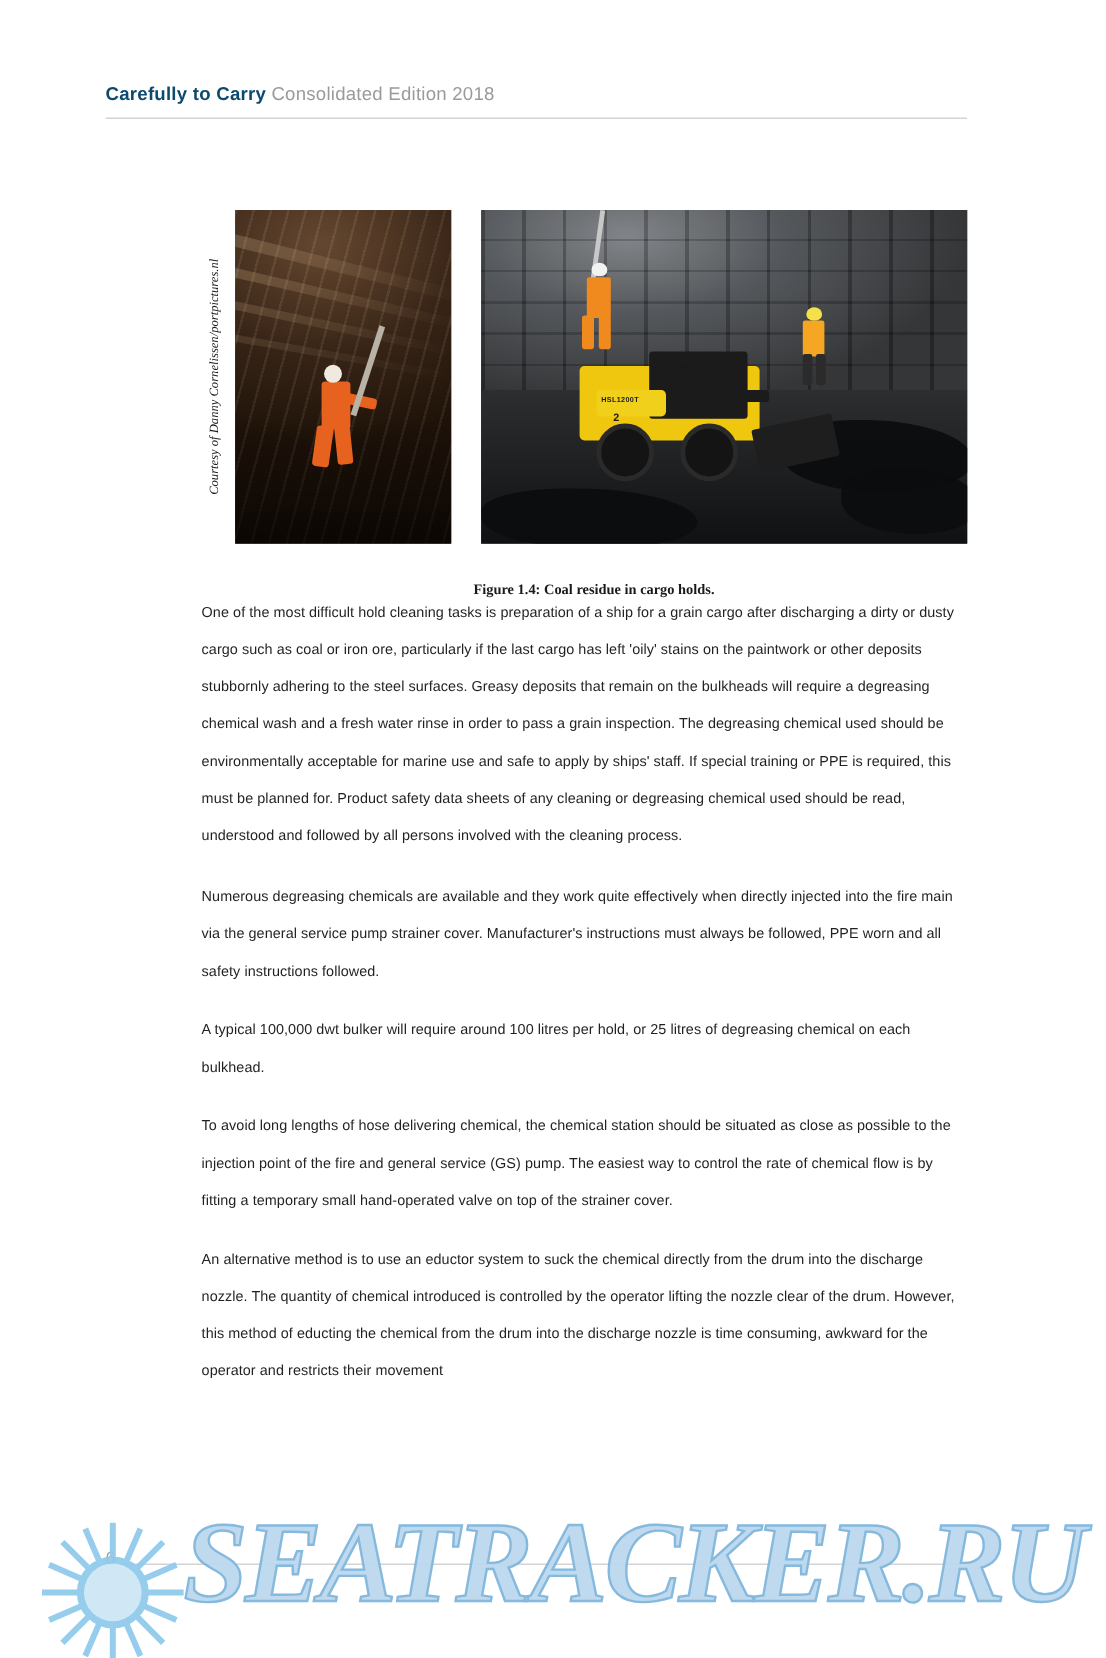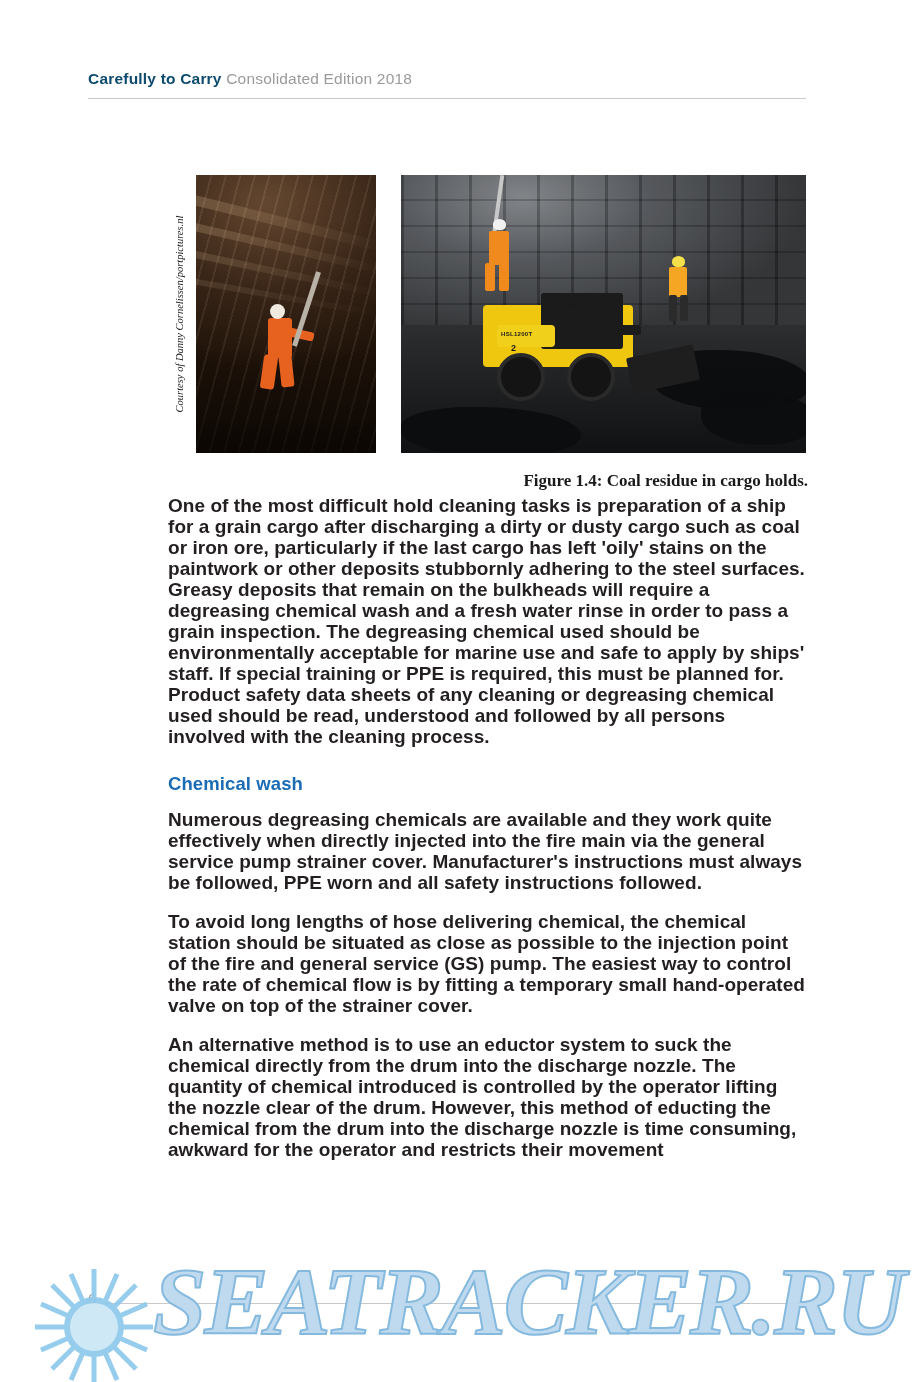--- a/index.html
+++ b/index.html
@@ -175,43 +175,42 @@
     position: absolute;
     background: #f2f2f2;
     border-radius: 50% 50% 40% 40%;
   }
   .hose {
     position: absolute;
     background: #c8c8c8;
   }
 
   .figure-caption {
-    text-align: right;
+    text-align: center;
     font-family: "Liberation Serif", serif;
     font-weight: bold;
-    font-size: 17px;
+    font-size: 12px;
     color: #1a1a1a;
-    margin-top: 18px;
+    margin-top: 31px;
     margin-left: 14px;
   }
 
   
   .content {
     position: absolute;
     left: 168px;
     top: 495px;
     width: 638px;
     color: #231f20;
   }
   p.body {
-    font-size: 19px;
-    line-height: 21px;
+    font-size: 12px;
+    line-height: 31px;
     margin: 0 0 20px 0;
     letter-spacing: 0.05px;
-    font-weight: bold;
   }
   p.tight {
     margin-bottom: 18px;
   }
   h2.section {
     color: #1b6cb5;
     font-size: 18.5px;
     font-weight: bold;
     margin: 26px 0 14px 0;
     letter-spacing: 0.1px;
@@ -329,23 +328,23 @@
       <div class="loader-cab" style="left:214px; top:150px; width:26px; height:10px;"></div>
     </div>
   </div>
 
   <div class="figure-caption">Figure 1.4: Coal residue in cargo holds.</div>
 </div>
 
 <div class="content">
   <p class="body">One of the most difficult hold cleaning tasks is preparation of a ship for a grain cargo after discharging a dirty or dusty cargo such as coal or iron ore, particularly if the last cargo has left 'oily' stains on the paintwork or other deposits stubbornly adhering to the steel surfaces. Greasy deposits that remain on the bulkheads will require a degreasing chemical wash and a fresh water rinse in order to pass a grain inspection. The degreasing chemical used should be environmentally acceptable for marine use and safe to apply by ships' staff. If special training or PPE is required, this must be planned for. Product safety data sheets of any cleaning or degreasing chemical used should be read, understood and followed by all persons involved with the cleaning process.</p>
 
-  <h2 class="section">Chemical wash</h2>
 
   <p class="body tight">Numerous degreasing chemicals are available and they work quite effectively when directly injected into the fire main via the general service pump strainer cover. Manufacturer's instructions must always be followed, PPE worn and all safety instructions followed.</p>
+  <p class="body tight">A typical 100,000 dwt bulker will require around 100 litres per hold, or 25 litres of degreasing chemical on each bulkhead.</p>
   <p class="body tight">To avoid long lengths of hose delivering chemical, the chemical station should be situated as close as possible to the injection point of the fire and general service (GS) pump. The easiest way to control the rate of chemical flow is by fitting a temporary small hand-operated valve on top of the strainer cover.</p>
   <p class="body tight">An alternative method is to use an eductor system to suck the chemical directly from the drum into the discharge nozzle. The quantity of chemical introduced is controlled by the operator lifting the nozzle clear of the drum. However, this method of educting the chemical from the drum into the discharge nozzle is time consuming, awkward for the operator and restricts their movement</p>
 </div>
 
 <div class="footer-rule"></div>
 <div class="page-num">6</div>
 
 <div class="watermark">
   <svg class="wm-sun" width="150" height="125" viewBox="0 0 150 125">
     <g fill="#7fc0e8" opacity="0.92">

